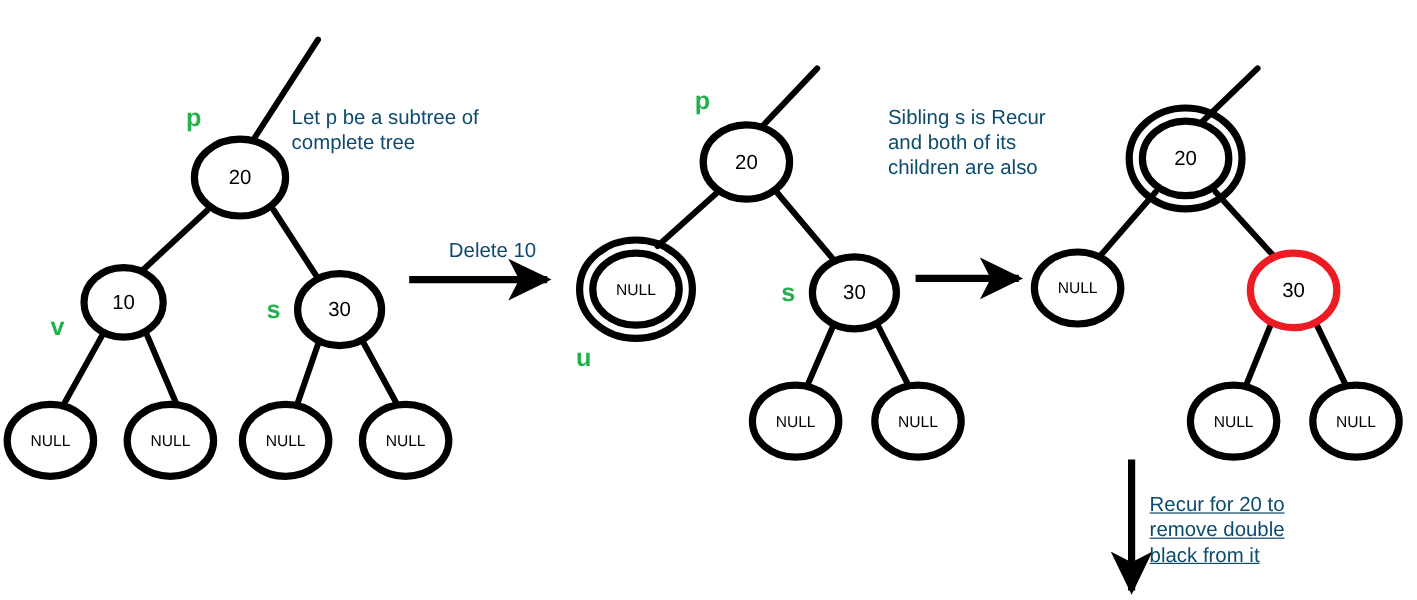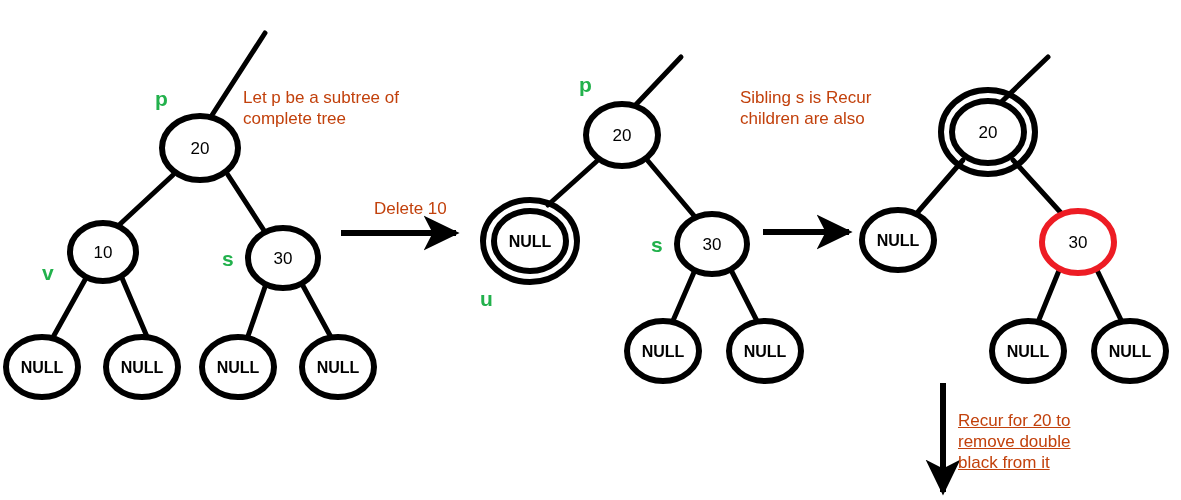--- a/index.html
+++ b/index.html
@@ -17,21 +17,21 @@
   }
   svg.layer {
     position: absolute;
     left: 0;
     top: 0;
     width: 1181px;
     height: 500px;
   }
   .ann {
     position: absolute;
-    color: #c2410c;
+    color: #0c4a6e;
     font-family: "Liberation Sans", sans-serif;
     font-size: 17px;
     line-height: 21px;
     white-space: pre;
     letter-spacing: 0px;
   }
   .greenlbl {
     position: absolute;
     color: #22b14c;
     font-family: "Liberation Sans", sans-serif;
@@ -44,22 +44,21 @@
     position: absolute;
     color: #000000;
     font-family: "Liberation Sans", sans-serif;
     font-size: 17px;
     line-height: 17px;
     white-space: pre;
     transform: translate(-50%, -50%);
     text-align: center;
   }
   .nodetext.small {
-    font-size: 16px;
-    font-weight: bold;
+    font-size: 13px;
   }
 </style>
 </head>
 <body>
 
 <div id="canvas">
   <svg class="layer" id="svg-layer" viewBox="0 0 1181 500">
       <defs>
         <marker id="arrowhead-black" markerWidth="7" markerHeight="7" refX="5.4" refY="3" orient="auto" markerUnits="strokeWidth">
           <path d="M0,0.1 L6,3 L0,5.9 L1.5,3 Z" fill="#000000"></path>
@@ -130,16 +129,16 @@
       <div class="greenlbl" style="left: 651px; top: 234px;">s</div>
       <div class="nodetext small" style="left: 663px; top: 351px;">NULL</div>
       <div class="nodetext small" style="left: 765px; top: 351px;">NULL</div>
       <div class="nodetext" style="left: 988px; top: 132px;">20</div>
       <div class="nodetext small" style="left: 898px; top: 240px;">NULL</div>
       <div class="nodetext" style="left: 1078px; top: 242px;">30</div>
       <div class="nodetext small" style="left: 1028px; top: 351px;">NULL</div>
       <div class="nodetext small" style="left: 1130px; top: 351px;">NULL</div>
       <div class="ann" style="left: 344px; top: 198px; margin-left: 30px;">Delete 10</div>
       <div class="ann" style="left: 243px; top: 87px;"><div>Let p be a subtree of</div><div>complete tree</div></div>
-      <div class="ann" style="left: 740px; top: 87px;"><div>Sibling s is Recur</div><div>children are also</div></div>
+      <div class="ann" style="left: 740px; top: 87px;"><div>Sibling s is Recur</div><div>and both of its</div><div>children are also</div></div>
       <div class="ann" style="left: 958px; top: 410px; text-decoration: underline;"><div>Recur for 20 to</div><div>remove double</div><div>black from it</div></div>
     </div>
 </div>
 
 </body></html>

